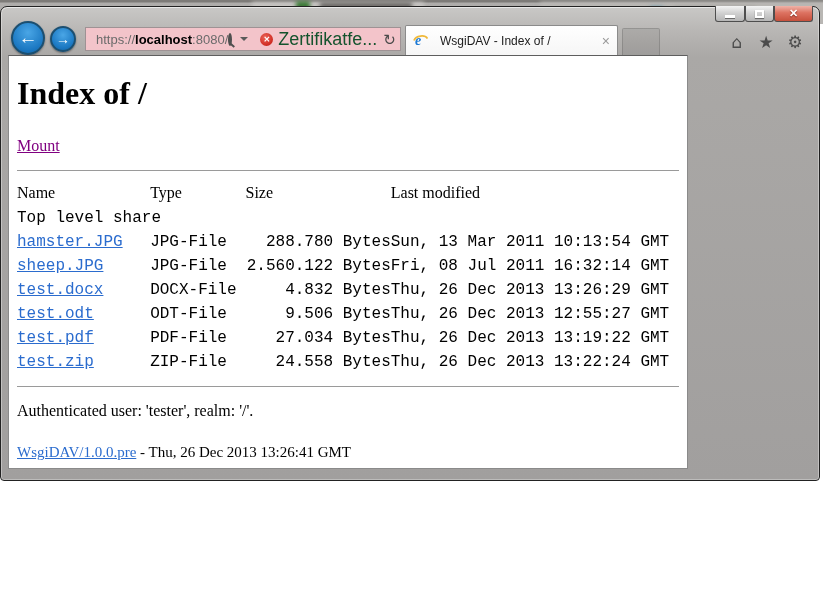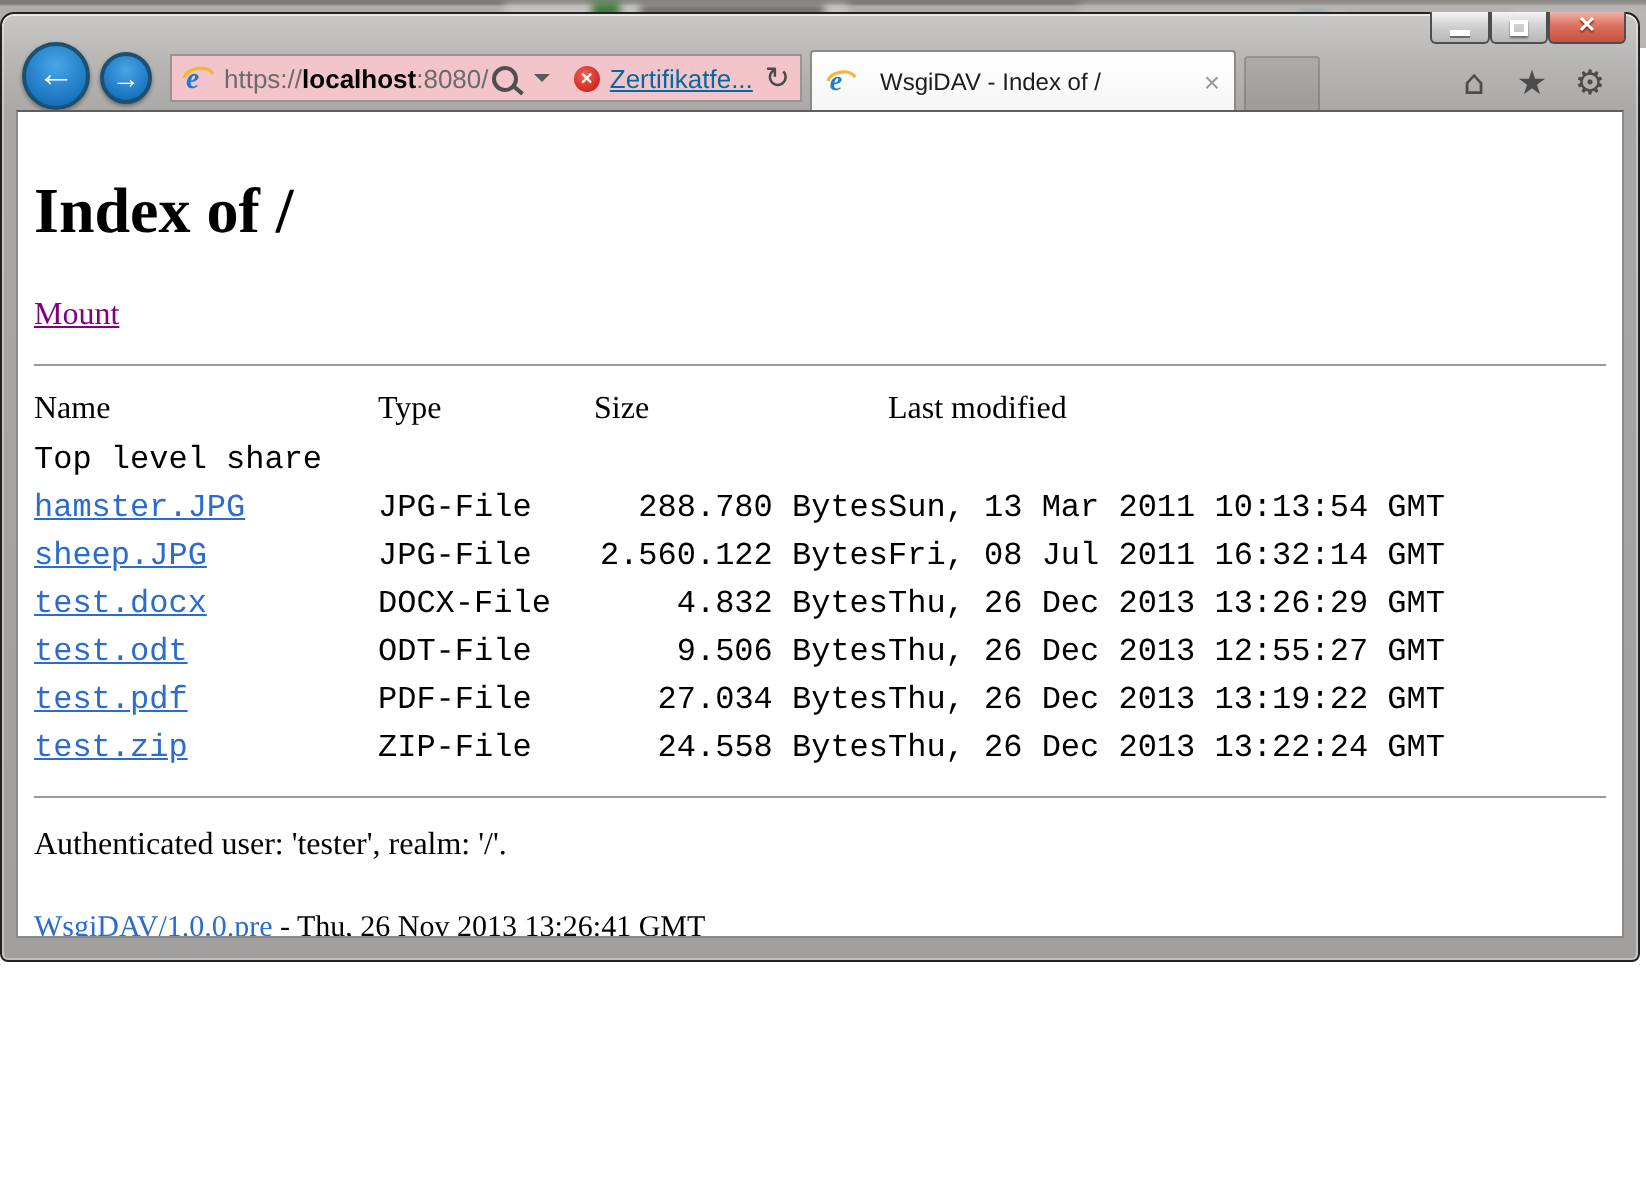--- a/index.html
+++ b/index.html
@@ -47,41 +47,41 @@
   .spacer{flex:1;}
   .magnifier{position:relative;width:9px;height:9px;border:2px solid #4f4f4f;border-radius:50%;
     box-sizing:content-box;margin-right:8px;}
   .magnifier::after{content:"";position:absolute;width:6px;height:2px;background:#4f4f4f;
     right:-5px;bottom:-2px;transform:rotate(40deg);}
   .caret-down{width:0;height:0;border-left:4px solid transparent;border-right:4px solid transparent;
     border-top:4px solid #5a5a5a;margin-right:12px;}
   .cert-badge{width:13px;height:13px;border-radius:50%;background:radial-gradient(circle at 40% 35%,#ec6458,#cf2a21 70%,#a51911);
     color:#fff;font-size:8px;font-weight:bold;display:flex;align-items:center;justify-content:center;
     margin-right:5px;flex:none;}
-  .cert-label{font-size:13px;color:#0369a1;white-space:nowrap;text-decoration:underline;}
+  .cert-label{font-size:18px;color:#14532d;white-space:nowrap;}
   .refresh{font-size:15px;color:#4a4a4a;margin-left:6px;line-height:1;}
 
   
   .tab{position:absolute;left:404px;top:18px;width:213px;height:30px;box-sizing:border-box;
     background:linear-gradient(#ffffff,#f6f6f6);border:1px solid #8b8b8b;border-bottom:none;
     border-radius:2px 2px 0 0;display:flex;align-items:center;padding:0 7px;}
   .tab-title{font-size:12px;color:#1c1c1c;margin-left:12px;white-space:nowrap;}
   .tab-close{color:#9a9a9a;font-size:14px;line-height:1;cursor:pointer;}
   .newtab-stub{position:absolute;left:621px;top:21px;width:38px;height:27px;
     background:rgba(0,0,0,.07);border:1px solid rgba(0,0,0,.14);border-bottom:none;border-radius:2px 2px 0 0;box-sizing:border-box;}
 
   
   .tb-icons{position:absolute;left:726px;top:25px;display:flex;gap:9px;}
   .tb-icon{font-size:17px;color:#4c4c4c;width:20px;text-align:center;cursor:pointer;
     font-family:"DejaVu Sans",sans-serif;line-height:20px;}
 
   
-  .content{position:absolute;left:7px;top:48px;width:804px;height:414px;box-sizing:border-box;
+  .content{position:absolute;left:7px;top:48px;width:680px;height:414px;box-sizing:border-box;
     background:#fff;border:1px solid #8a8a8a;border-top-color:#5e5e5e;overflow:hidden;
-    padding:12px 8px;font-family:"Liberation Serif",serif;color:#000;}
+    padding:0 8px;font-family:"Liberation Serif",serif;color:#000;}
   .content h1{font-size:32px;font-weight:bold;margin:20px 0 0 0;line-height:1.1;
     font-family:"Liberation Serif",serif;}
   .mount-row{margin:26px 0 0 0;font-size:16px;}
   a.mount{color:#800080;text-decoration:underline;}
   hr.rule{border:0;border-top:1px solid #9a9a9a;border-bottom:1px solid #fff;height:0;}
   .rule1{margin:15px 0 0 0;}
   .rule2{margin:12px 0 0 0;}
 
   table.files{border-collapse:collapse;margin:8px 0 0 0;table-layout:fixed;}
   table.files th{font-family:"Liberation Serif",serif;font-size:16px;font-weight:normal;
@@ -247,16 +247,16 @@
     <td class="size">24.558 Bytes</td>
     <td class="mod">Thu, 26 Dec 2013 13:22:24 GMT</td>
   </tr>
 </tbody>
       </table>
 
       <hr class="rule rule2">
 
       <p class="auth-line">Authenticated user: 'tester', realm: '/'.</p>
 
-      <p class="footer-line"><a class="server" href="#">WsgiDAV/1.0.0.pre</a><span> - Thu, 26 Nov 2013 13:26:41 GMT</span></p>
+      <p class="footer-line"><a class="server" href="#">WsgiDAV/1.0.0.pre</a><span> - Thu, 26 Dec 2013 13:26:41 GMT</span></p>
     </div>
   </div>
 </div>
 
 </body></html>

